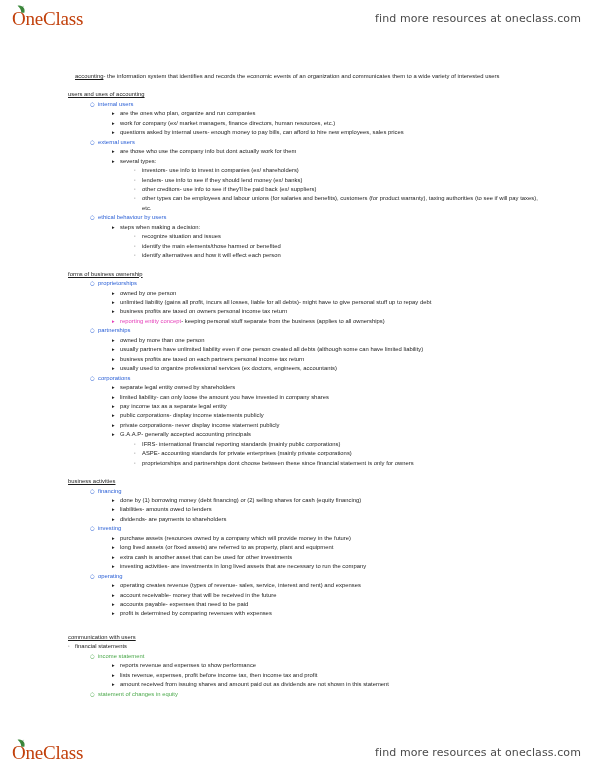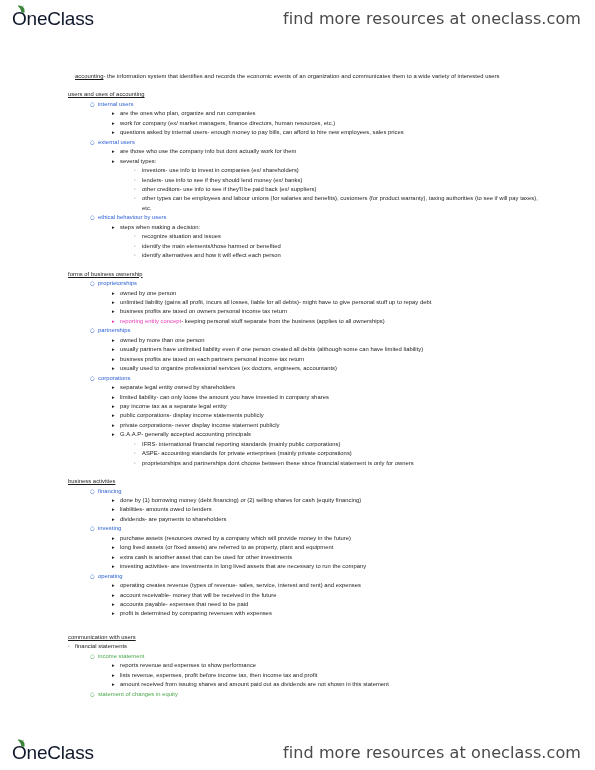--- a/index.html
+++ b/index.html
@@ -31,37 +31,37 @@
   }
   .bar-top { top: 0; }
   .bar-bottom { bottom: 0; }
 
   .brand {
     display: flex;
     align-items: flex-start;
     position: relative;
   }
   .brand-word {
-    font-family: Liberation Sans, sans-serif;
+    font-family: Liberation Serif, serif;
     font-size: 19px;
     font-weight: 400;
     letter-spacing: -0.2px;
-    color: #0f172a;
+    color: #c2410c;
     line-height: 1;
   }
   .leaf {
     position: absolute;
     left: 5px;
     top: -4px;
     width: 9px;
     height: 8px;
   }
   .promo {
     font-family: "DejaVu Sans", sans-serif;
-    font-size: 16px;
+    font-size: 11px;
     color: #4a4a4a;
     letter-spacing: 0.1px;
     white-space: nowrap;
   }
 
   
   .note {
     position: absolute;
     top: 72px;
     left: 0;

